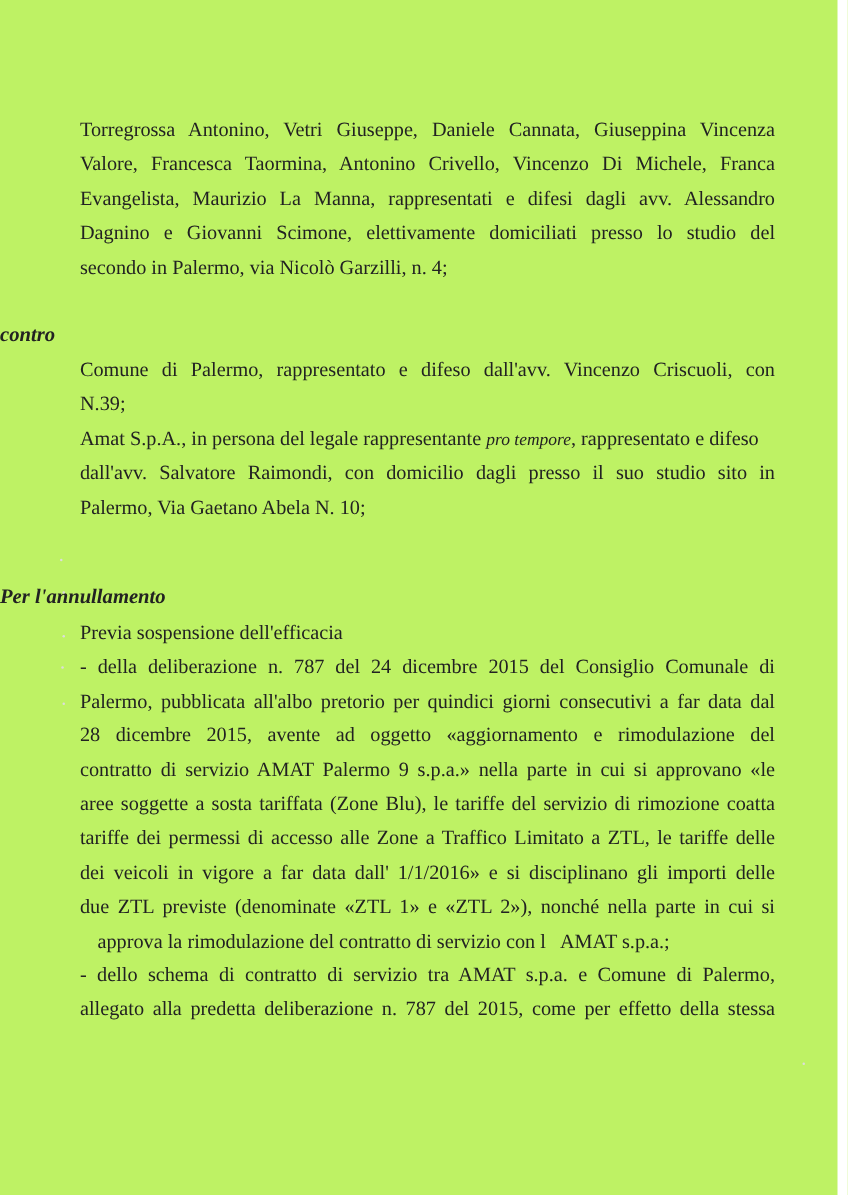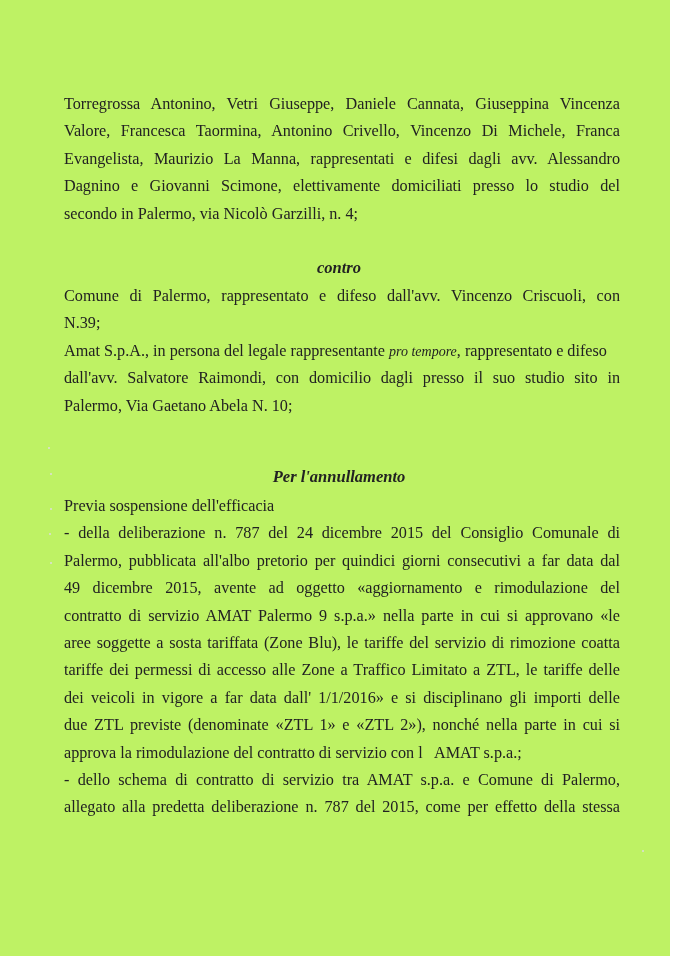--- a/index.html
+++ b/index.html
@@ -8,21 +8,21 @@
       position: absolute; left: 0; top: 0; width: 670px; height: 956px; background: #bef264;
     }
     .text {
       position: absolute; left: 64px; width: 556px;
       font-family: "Liberation Serif", "DejaVu Serif", serif;
       font-size: 16.2px; color: #222; line-height: 27.4px;
     }
     .line { display: block; white-space: nowrap; height: 27.4px; }
     .justify { text-align: justify; text-align-last: justify; white-space: normal; }
     .heading {
-      position: absolute; left: 0; width: 678px; text-align: center;
+      position: absolute; left: 0; width: 678px; text-align: left;
       font-family: "Liberation Serif", "DejaVu Serif", serif;
       font-weight: bold; font-style: italic; font-size: 16.5px; color: #222;
     }
     em { font-style: italic; font-size: 14px; }
     .speck { position: absolute; width: 2px; height: 2px; background: #ddd; border-radius: 1px; }
   </style>
 </head>
 <body>
 
 <div class="page">
@@ -44,27 +44,27 @@
     <span class="line justify">dall'avv. Salvatore Raimondi, con domicilio dagli presso il suo studio sito in</span>
     <span class="line">Palermo, Via Gaetano Abela N. 10;</span>
   </div>
 
   <div class="heading" style="top:467px;">Per l'annullamento</div>
 
   <div class="text" style="top:493px;">
     <span class="line">Previa sospensione dell'efficacia</span>
     <span class="line justify">- della deliberazione n. 787 del 24 dicembre 2015 del Consiglio Comunale di</span>
     <span class="line justify">Palermo, pubblicata all'albo pretorio per quindici giorni consecutivi a far data dal</span>
-    <span class="line justify">49 dicembre 2015, avente ad oggetto «aggiornamento e rimodulazione del</span>
+    <span class="line justify">28 dicembre 2015, avente ad oggetto «aggiornamento e rimodulazione del</span>
     <span class="line justify">contratto di servizio AMAT Palermo 9 s.p.a.» nella parte in cui si approvano «le</span>
     <span class="line justify">aree soggette a sosta tariffata (Zone Blu), le tariffe del servizio di rimozione coatta</span>
     <span class="line justify">tariffe dei permessi di accesso alle Zone a Traffico Limitato a ZTL, le tariffe delle</span>
     <span class="line justify">dei veicoli in vigore a far data dall' 1/1/2016» e si disciplinano gli importi delle</span>
     <span class="line justify">due ZTL previste (denominate «ZTL 1» e «ZTL 2»), nonché nella parte in cui si</span>
-    <span class="line" style="white-space:pre;">approva la rimodulazione del contratto di servizio con l   AMAT s.p.a.;</span>
+    <span class="line" style="white-space:pre;margin-left:14px;">approva la rimodulazione del contratto di servizio con l   AMAT s.p.a.;</span>
     <span class="line justify">- dello schema di contratto di servizio tra AMAT s.p.a. e Comune di Palermo,</span>
     <span class="line justify">allegato alla predetta deliberazione n. 787 del 2015, come per effetto della stessa</span>
   </div>
 
   <div class="speck" style="left:48px;top:447px;"></div>
   <div class="speck" style="left:50px;top:473px;"></div>
   <div class="speck" style="left:50px;top:508px;"></div>
   <div class="speck" style="left:49px;top:533px;"></div>
   <div class="speck" style="left:50px;top:562px;"></div>
   <div class="speck" style="left:642px;top:850px;"></div>

